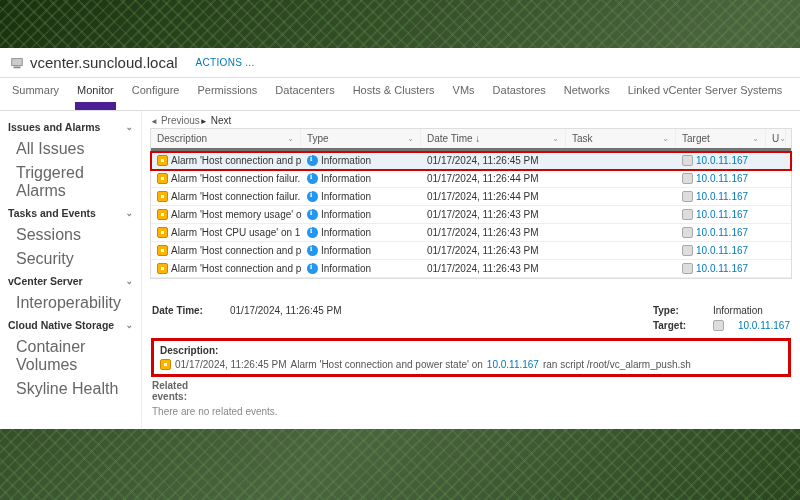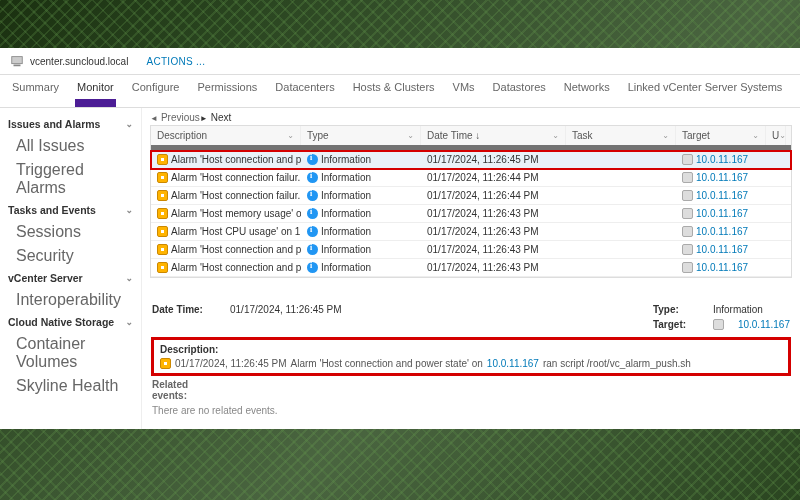--- a/index.html
+++ b/index.html
@@ -2,41 +2,41 @@
 <html><head>
 <meta charset="utf-8">
 <style>
 *{box-sizing:border-box;margin:0;padding:0;font-family:-apple-system,BlinkMacSystemFont,"Segoe UI",Arial,sans-serif}
 body{width:800px;height:500px;overflow:hidden;background:#2a4520;position:relative}
 .fern-bg{position:absolute;inset:0;background:linear-gradient(135deg,#1a3010 0%,#2a4520 20%,#3a5530 40%,#4a6540 60%,#2a4520 100%);z-index:0}
 .fern-bg::before,.fern-bg::after{content:"";position:absolute;width:100%;height:100%;background:repeating-linear-gradient(45deg,transparent 0,transparent 8px,rgba(90,140,70,.15) 8px,rgba(90,140,70,.15) 10px),repeating-linear-gradient(-45deg,transparent 0,transparent 6px,rgba(120,180,90,.1) 6px,rgba(120,180,90,.1) 8px)}
 .panel{position:absolute;top:48px;left:0;right:0;bottom:71px;background:#fff;display:flex;flex-direction:column;font-size:11px;color:#333}
 .title-bar{display:flex;align-items:center;padding:6px 10px;border-bottom:1px solid #ddd}
 .title-bar .host-icon{width:14px;height:14px;margin-right:6px}
-.title-bar h1{font-size:10px;font-weight:400;color:#333}
+.title-bar h1{font-size:15px;font-weight:400;color:#333}
 .actions-link{color:#0079b8;font-size:10px;margin-left:18px;letter-spacing:.3px;cursor:pointer}
 .tabs{display:flex;gap:14px;padding:0 10px;border-bottom:1px solid #ddd;font-size:11px;color:#666}
 .tabs span{padding:6px 2px;cursor:pointer;white-space:nowrap}
 .tabs span.active{color:#333;border-bottom:8px solid #4c1d95;font-weight:400}
 .body{display:flex;flex:1;min-height:0}
 .sidebar{width:142px;border-right:1px solid #eee;padding:6px 0;overflow:hidden}
 .side-group{padding:4px 8px;font-size:10.5px;color:#333;display:flex;justify-content:space-between;align-items:center;cursor:pointer}
 .side-group.header{font-weight:600}
 .side-item{padding:3px 16px;font-size:16px;color:#666;cursor:pointer}
 .chev{font-size:9px;color:#888}
 .main{flex:1;display:flex;flex-direction:column;padding:4px 8px 0;min-width:0}
 .main h2{font-size:15px;font-weight:400;margin-bottom:6px;color:#333}
 .pager{display:flex;font-size:10px;color:#666;margin-bottom:2px;align-items:center}
 .pager span{cursor:pointer}
 .pager .prev::before{content:"◄";margin-right:3px;font-size:8px}
 .pager .next::before{content:"►";margin-right:3px;font-size:8px;color:#333}
 .pager .next{color:#333}
 .table{border:1px solid #ddd;font-size:10px}
 .thead,.trow{display:grid;grid-template-columns:150px 120px 145px 110px 90px 20px}
-.thead{background:#f7f7f7;border-bottom:6px solid #737373}
+.thead{background:#f7f7f7;border-bottom:4px solid #737373}
 .th{padding:4px 6px;border-right:1px solid #eee;color:#555;display:flex;align-items:center;justify-content:space-between;white-space:nowrap;overflow:hidden}
 .th .sort{font-size:8px;color:#999}
 .trow{border-bottom:1px solid #eee}
 .td{padding:3px 6px;white-space:nowrap;overflow:hidden;text-overflow:ellipsis;display:flex;align-items:center;gap:3px}
 .td.link{color:#0079b8}
 .trow.selected{background:#eaf2f8}
 .ico{display:inline-block;width:11px;height:11px;border-radius:2px;flex-shrink:0}
 .ico.alarm{background:radial-gradient(circle,#fff 30%,#ffb400 30%);border:1px solid #cc8800}
 .ico.info{background:#2196f3;border-radius:50%;position:relative}
 .ico.info::after{content:"i";position:absolute;color:#fff;font-size:8px;font-weight:bold;left:3px;top:-1px;font-family:serif}

